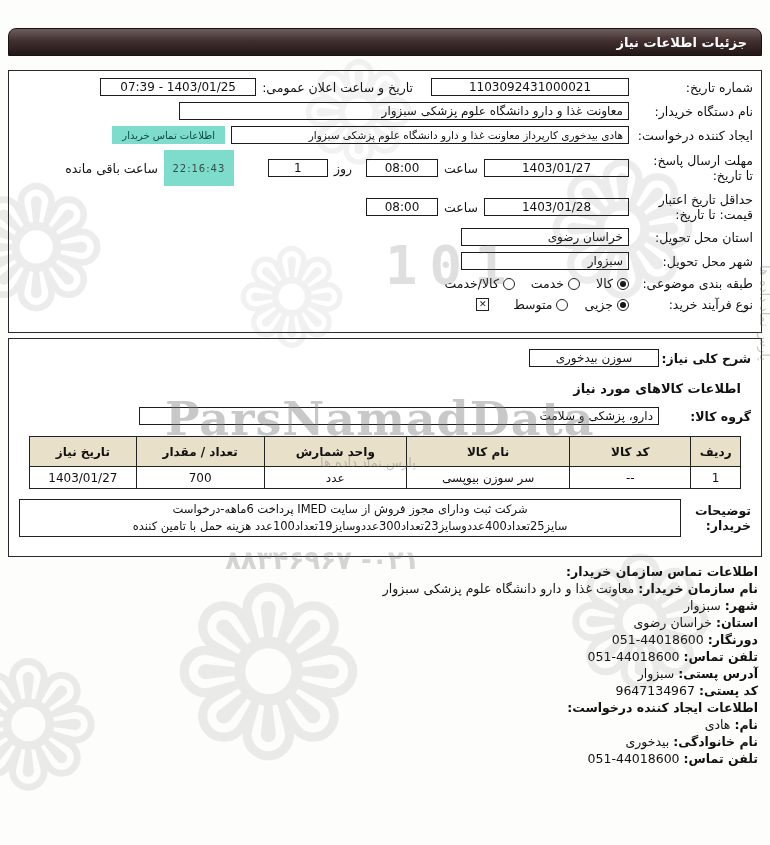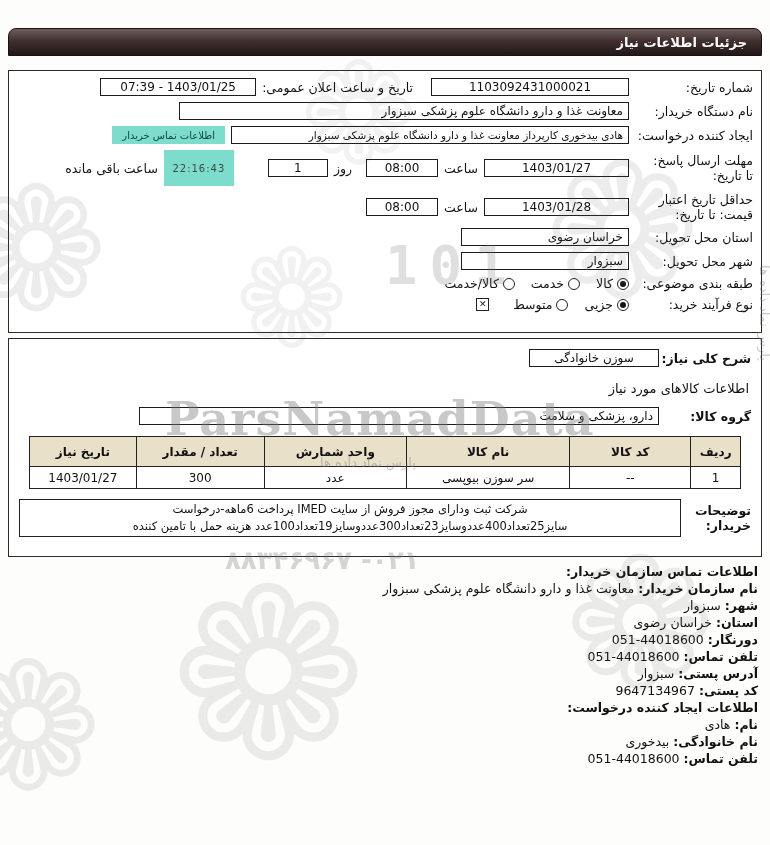--- a/index.html
+++ b/index.html
@@ -63,21 +63,21 @@
   .opt{display:flex;align-items:center;gap:4px;margin-left:10px}
   .checkbox{
     width:13px;height:13px;border:1px solid #222;background:#fff;flex:none;
     display:flex;align-items:center;justify-content:center;
     font-size:9px;line-height:1;color:#222;
   }
   .chk-text{font-size:12px;white-space:nowrap}
 
   
   .rdesc{margin:2px 0 14px}
-  .sec-heading{font-weight:normal;font-size:13px;margin:0 2px 11px}
+  .sec-heading{font-weight:bold;font-size:13px;margin:0 10px 11px}
   .rgroup{margin-bottom:11px}
   .itable{width:712px;margin:0 10px 10px 0;border-collapse:collapse;table-layout:fixed}
   .itable th{background:#e9e0c9;border:1px solid #222;font-size:12px;font-weight:bold;height:30px;padding:0 2px}
   .itable td{background:#fff;border:1px solid #222;font-size:12px;text-align:center;height:22px;padding:0 2px}
   .itable .c1{width:7%}.itable .c2{width:17%}.itable .c3{width:23%}
   .itable .c4{width:20%}.itable .c5{width:18%}.itable .c6{width:15%}
   .rnotes{align-items:center}
   .notes-box{flex:1;border:1px solid #222;background:#fff;text-align:center;font-size:11.5px;line-height:17px;padding:1px 16px}
 
   
@@ -201,21 +201,21 @@
         <span>✕</span>
       </span>
     </div>
 
   </div>
 
   <div class="box box2">
 
     <div class="frow rdesc">
       <span class="lbl b w85">شرح کلی نیاز:</span>
-      <div class="field center w130">سوزن خانوادگی</div>
+      <div class="field center w130">سوزن بیدخوری</div>
     </div>
 
     <div class="sec-heading">اطلاعات کالاهای مورد نیاز</div>
 
     <div class="frow rgroup">
       <span class="lbl b w85">گروه کالا:</span>
       <div class="field w520">دارو، پزشکی و سلامت</div>
     </div>
 
     <table class="itable">
@@ -228,21 +228,21 @@
           <th class="c5">تعداد / مقدار</th>
           <th class="c6">تاریخ نیاز</th>
         </tr>
       </thead>
       <tbody>
         <tr>
           <td>1</td>
           <td>--</td>
           <td>سر سوزن بیوپسی</td>
           <td>عدد</td>
-          <td>300</td>
+          <td>700</td>
           <td>1403/01/27</td>
         </tr>
       </tbody>
     </table>
 
     <div class="frow rnotes">
       <div class="lblcol2">
         <div>توضیحات</div>
         <div>خریدار:</div>
       </div>

